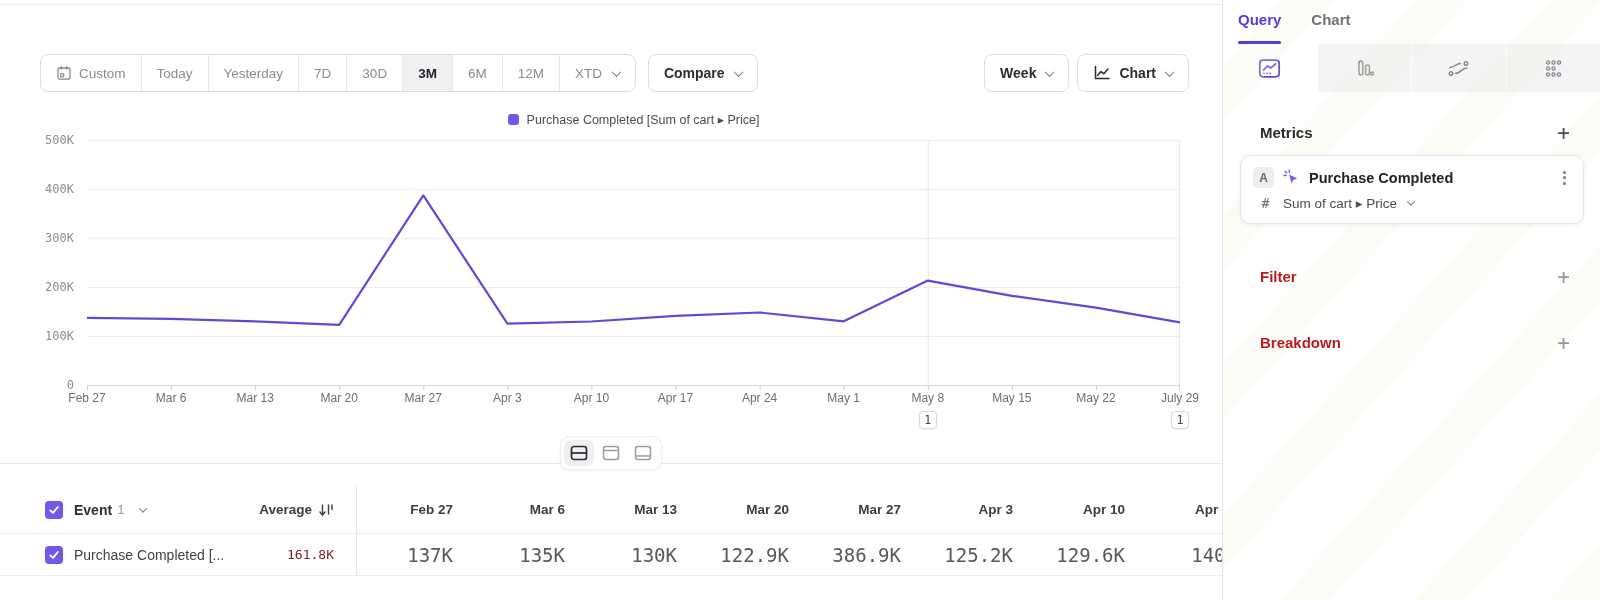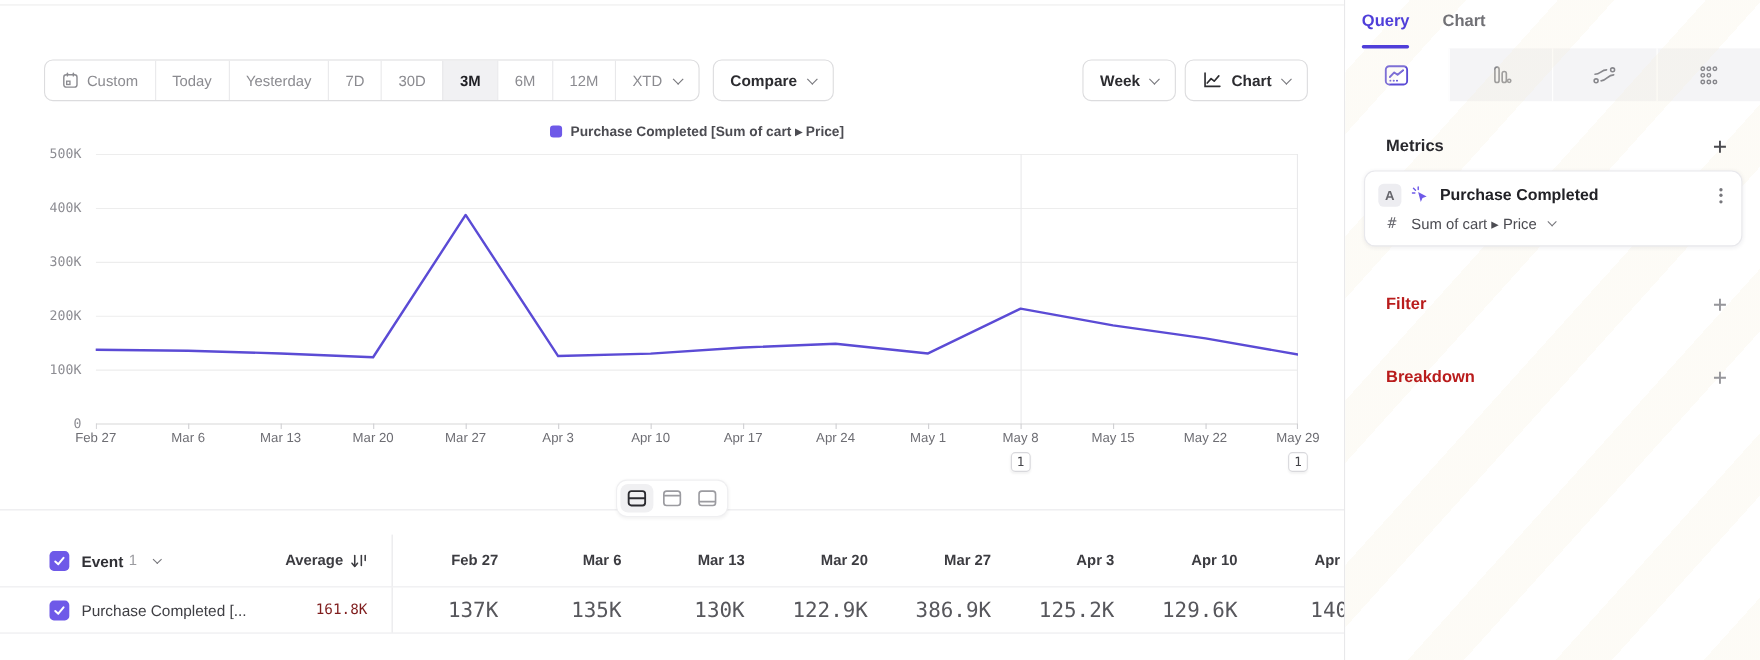--- a/index.html
+++ b/index.html
@@ -23,21 +23,21 @@
     border-radius:8px; background:#fff; font-size:14px; font-weight:600; color:#2c2c30; cursor:pointer; white-space:nowrap; }
   .btn-compare { margin-left:12px; }
   .btn-week { margin-left:auto; }
   .btn-line { margin-left:8px; }
   .chev { display:inline-block; width:7px; height:7px; border-right:1.6px solid #77777c;
     border-bottom:1.6px solid #77777c; transform:rotate(45deg) translate(-1px,-1px); margin-left:2px; }
   .range-item .chev { margin-left:4px; }
 
   
   .legend { position:absolute; top:112px; left:87px; width:1093px; display:flex; justify-content:center;
-    align-items:center; gap:8px;font-weight:bold; }
+    align-items:center; gap:8px; }
   .legend-swatch { width:11px; height:11px; border-radius:3px; }
   .legend-label { font-size:12.5px; color:#4c4c52; }
 
   
   .ylabels { position:absolute; left:0; top:140px; width:74px; height:246px; }
   .ylabels span { position:absolute; right:0; font-size:12px; color:#8d8d93; }
   .plot { position:absolute; left:87px; top:140px; width:1093px; height:252px; }
   .xlabels { position:absolute; left:87px; top:391px; width:1093px; height:16px; }
   .xlabels span { position:absolute; transform:translateX(-50%); font-size:12px; color:#6d6d73; white-space:nowrap; }
   .anno-badge { position:absolute; top:411px; transform:translateX(-50%); width:18px; height:18px;
@@ -219,21 +219,21 @@
       <span style="left: 252.231px;">Mar 20</span>
       <span style="left: 336.308px;">Mar 27</span>
       <span style="left: 420.385px;">Apr 3</span>
       <span style="left: 504.462px;">Apr 10</span>
       <span style="left: 588.538px;">Apr 17</span>
       <span style="left: 672.615px;">Apr 24</span>
       <span style="left: 756.692px;">May 1</span>
       <span style="left: 840.769px;">May 8</span>
       <span style="left: 924.846px;">May 15</span>
       <span style="left: 1008.92px;">May 22</span>
-      <span style="left: 1093px;">May 29</span>
+      <span style="left: 1093px;">July 29</span>
     </div>
   <div id="annotations"></div>
 
   <div class="section-divider"></div>
   <div class="layout-pill">
     <div class="layout-btn selected">
       <svg width="20" height="18" viewBox="0 0 20 18">
         <rect x="2.5" y="2.5" width="15" height="13" rx="2.5" fill="none" stroke="#2b2b30" stroke-width="1.7"></rect>
         <line x1="2.5" y1="9" x2="17.5" y2="9" stroke="#2b2b30" stroke-width="1.7"></line>
       </svg>

